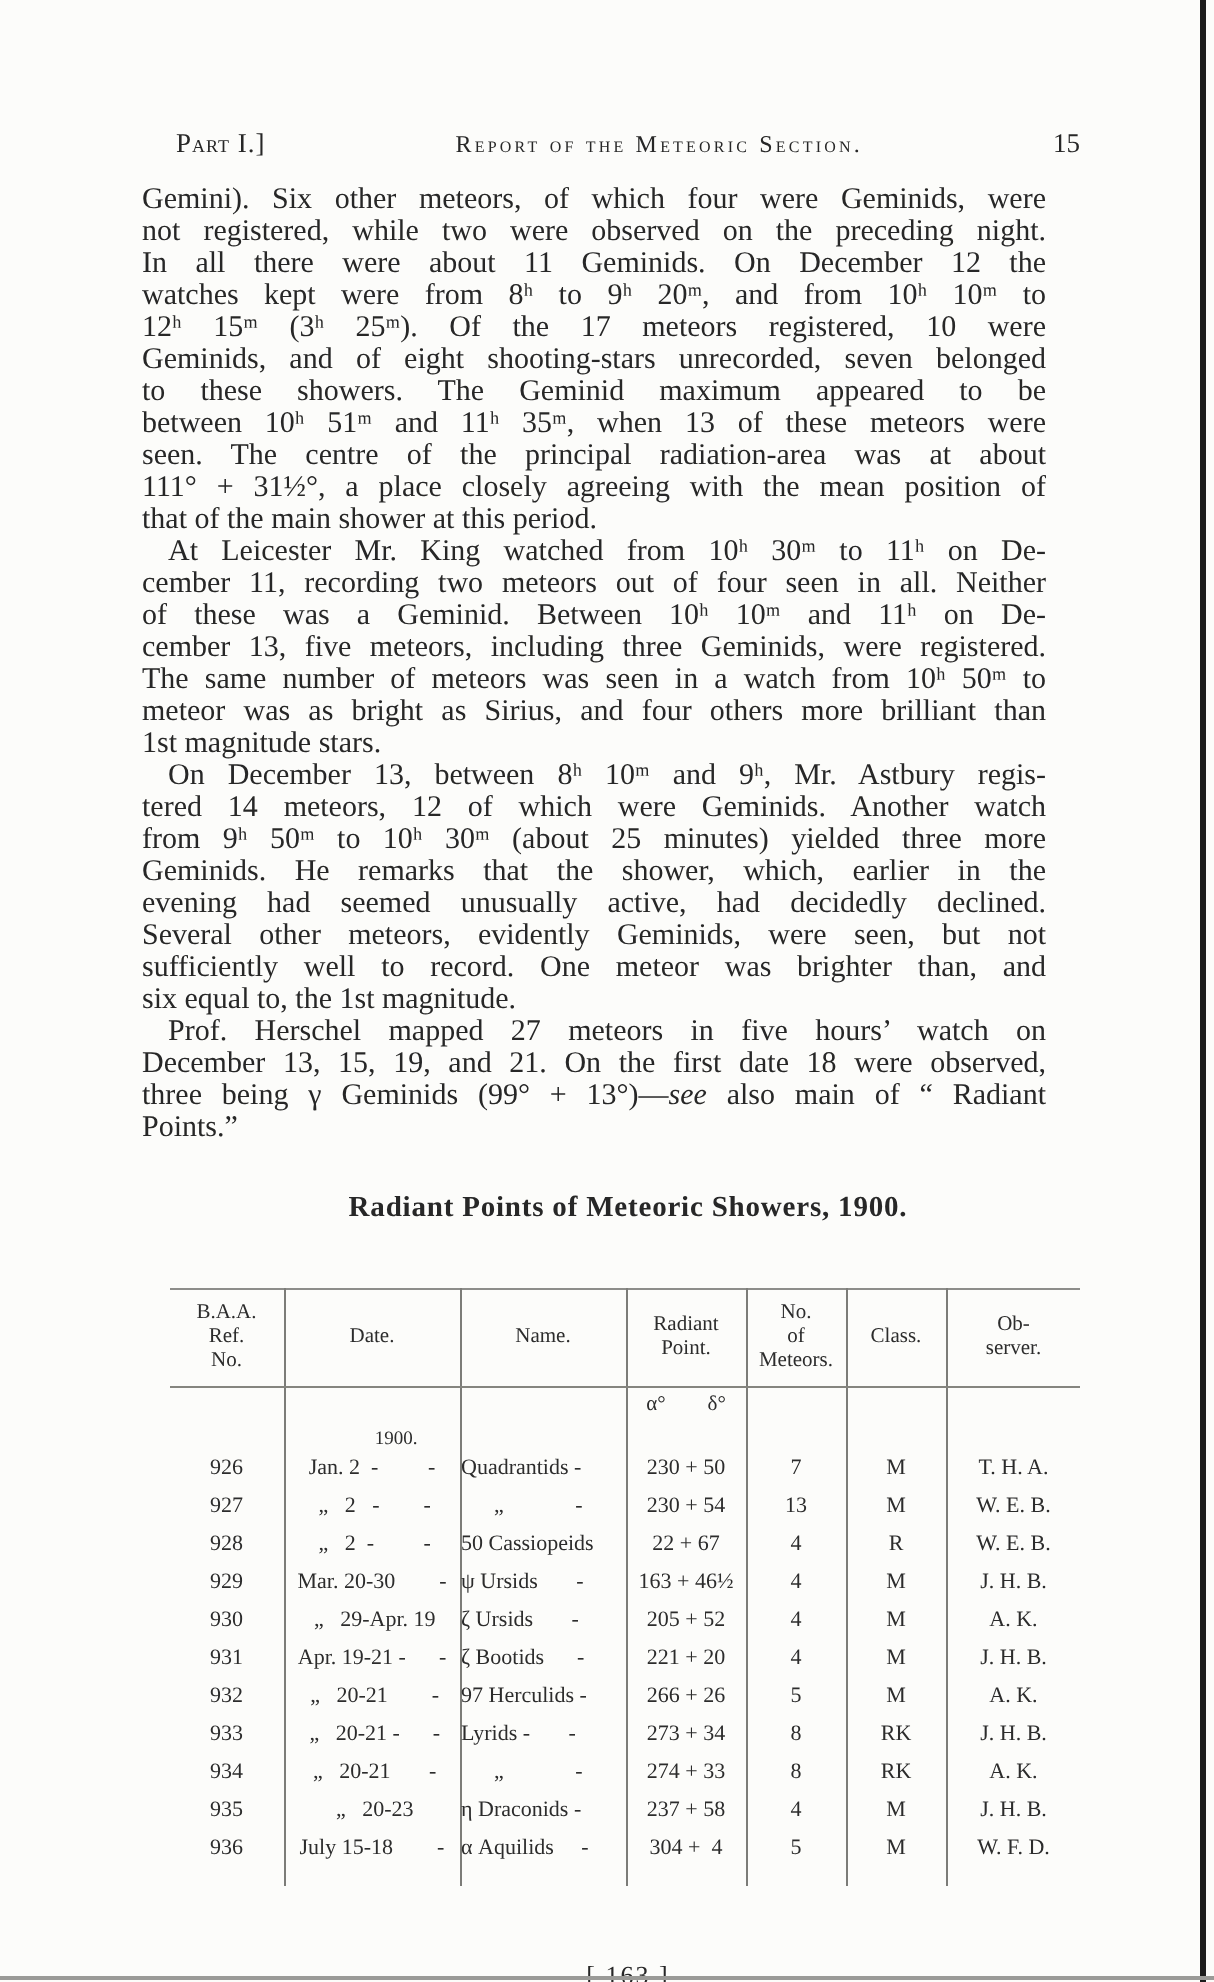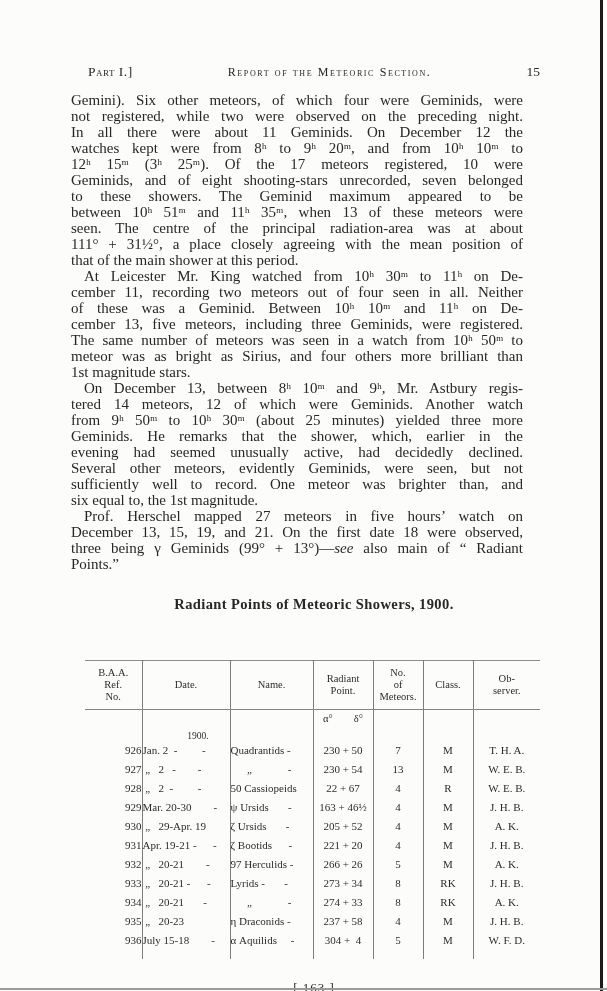--- a/index.html
+++ b/index.html
@@ -26,33 +26,33 @@
   .tline.last { text-align:left; }
   .tline.last::after { content:none; }
   .tline.indent { text-indent:13px; }
   .tline em { font-style:italic; }
 
   
   .tbl-title { position:absolute; left:88px; top:596px; width:452px; text-align:center;
     font-weight:bold; font-size:14.5px; letter-spacing:0.4px; }
 
   
-  .shower-table { position:absolute; left:85px; top:660px; width:455px;
+  .shower-table { position:absolute; left:85px; top:644px; width:455px;
     border-collapse:collapse; table-layout:fixed; font-size:11px; color:#2c2c2c; }
   .shower-table { border-top:1px solid #8d8d8a; }
   .shower-table td, .shower-table th { padding:0; font-weight:normal; vertical-align:middle; }
   .shower-table .vline { border-left:1px solid #7c7c78; }
   .shower-table thead th { border-bottom:1px solid #85857f; height:48px; text-align:center;
     white-space:pre-line; line-height:12px; font-size:10.5px; }
   .row-sub td { height:28px; }
   .row-sub .radiant-sub { text-align:center; vertical-align:top; padding-top:3px; white-space:pre; font-size:10.5px; }
   .row-sub .year { text-align:center; vertical-align:bottom; padding-left:24px; font-size:9.5px; }
   .row-data td { height:19px; line-height:19px; }
-  .c-ref { text-align:right; }
-  .c-date { text-align:left; padding-left:7px; white-space:pre; }
+  .c-ref { text-align:center; }
+  .c-date { text-align:center; padding-left:7px; white-space:pre; }
   .c-name { text-align:left; padding-left:6px; white-space:pre; }
   .c-radiant { text-align:center; white-space:pre; }
   .c-met { text-align:center; }
   .c-class { text-align:center; }
   .c-obs { text-align:center; }
   .row-tail td { height:9px; }
 
   
   .folio { position:absolute; left:88px; top:980px; width:452px; text-align:center;
     font-size:13px; letter-spacing:1px; }

